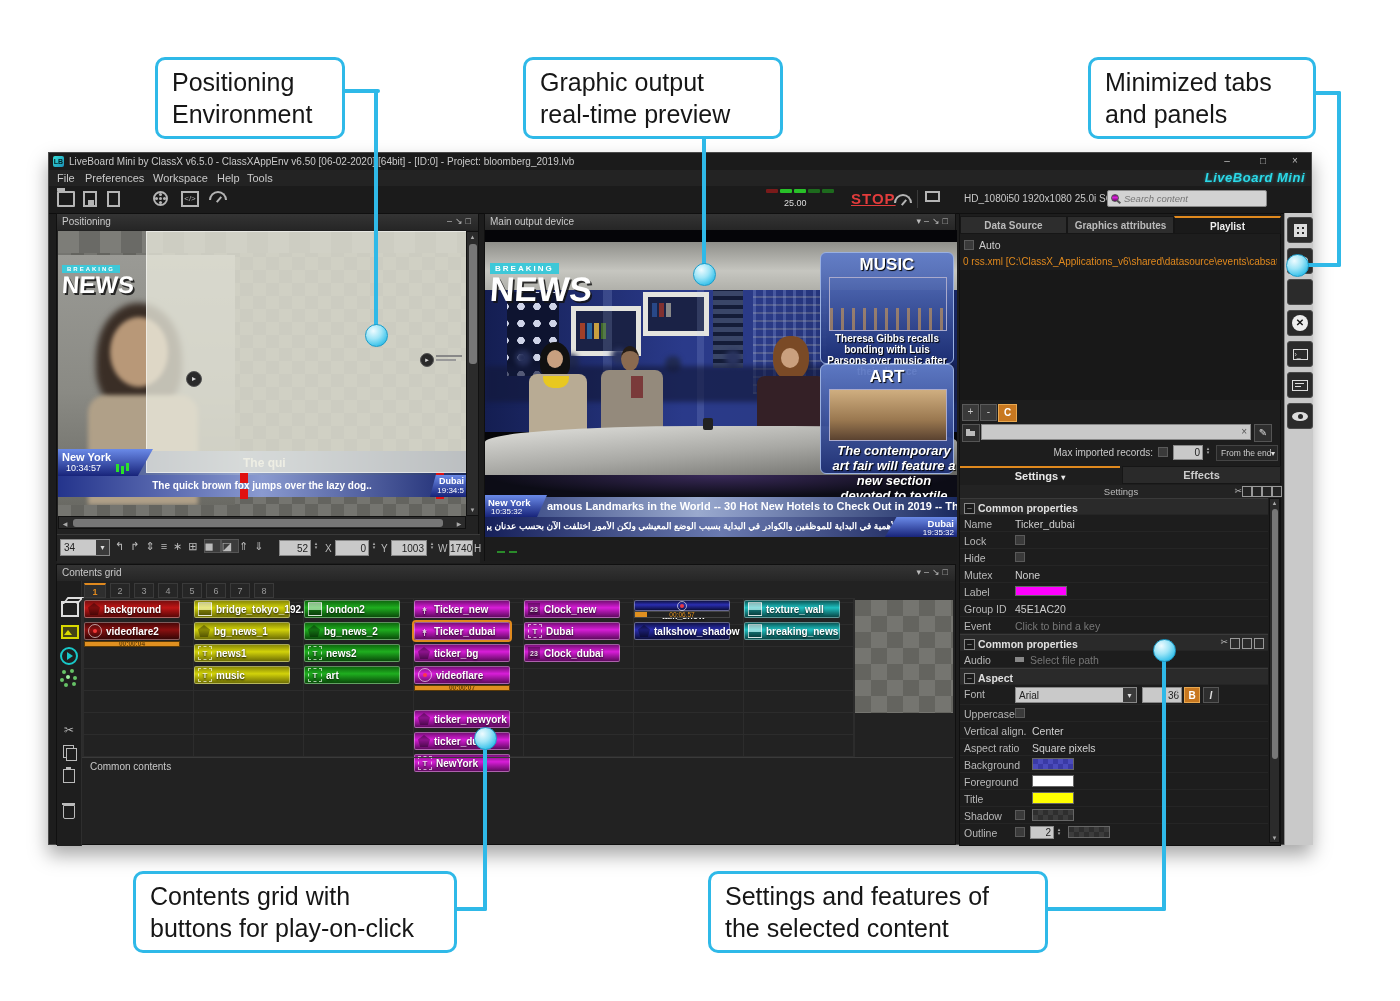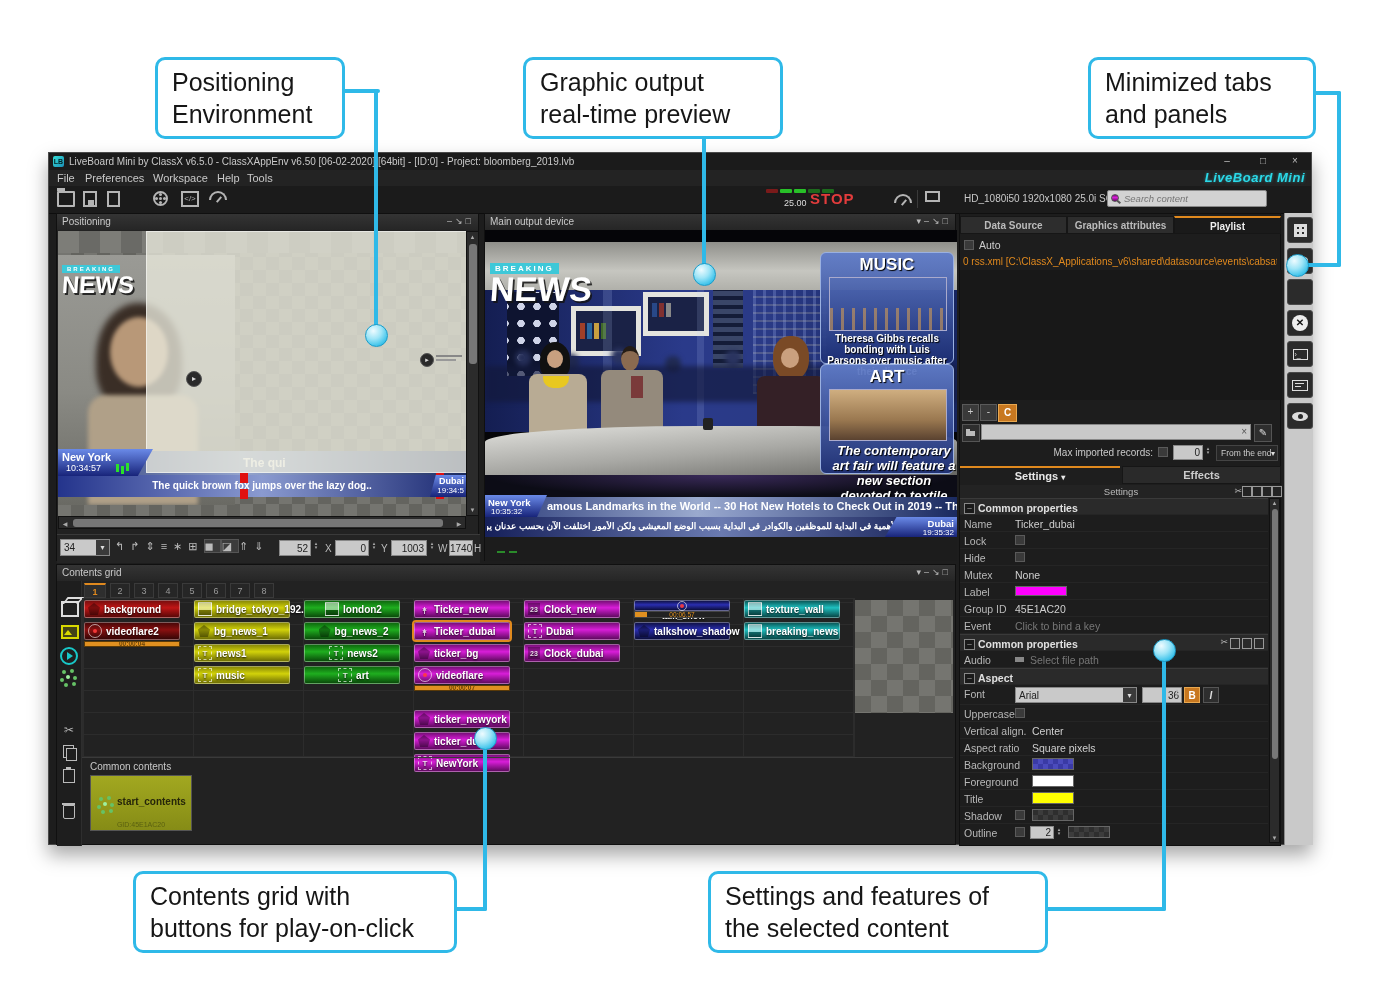--- a/index.html
+++ b/index.html
@@ -50,21 +50,21 @@
   .tbar{position:absolute;color:#fff;font-weight:bold;overflow:hidden;}
   .badge{position:absolute;background:linear-gradient(#6a8ae8,#18247a);color:#fff;clip-path:polygon(0 0,100% 0,84% 100%,0 100%);z-index:3;}
   .badge-r{clip-path:polygon(16% 0,100% 0,100% 100%,0 100%);}
   .blogo-box{background:#3ec8d8;color:#fff;font-weight:bold;letter-spacing:2px;padding:1px 5px;display:inline-block;}
   .blogo-news{color:#fff;font-weight:900;transform:skew(-4deg);text-shadow:2px 2px 0 rgba(20,20,20,.85);line-height:.85;}
   
   .gbtn{position:absolute;width:96px;height:18px;border:1px solid rgba(255,255,255,.35);border-radius:2px;box-sizing:border-box;display:flex;align-items:center;color:#fff;font-size:10px;font-weight:bold;text-shadow:0 1px 2px rgba(0,0,0,.9);padding-left:3px;}
   .red{background:linear-gradient(180deg,#7a0e0e,#c01616 42%,#5a0808);}
   .dred{background:linear-gradient(180deg,#4a0808,#8a1010 42%,#360606);}
   .yel{background:linear-gradient(180deg,#8a8a06,#d2d20a 42%,#707004);}
-  .grn{background:linear-gradient(180deg,#0e6a0e,#1fae1f 42%,#0a4c0a);justify-content:center;}
+  .grn{background:linear-gradient(180deg,#0e6a0e,#1fae1f 42%,#0a4c0a);}
   .mag{background:linear-gradient(180deg,#7a0e7a,#d81ed8 42%,#600a60);}
   .nav{background:linear-gradient(180deg,#10124a,#2a2eb0 42%,#0c0e3e);}
   .tea{background:linear-gradient(180deg,#0a5a5a,#1fc0c0 42%,#084848);}
   .gsel{outline:2px solid #e0891e;}
   .gic{width:12px;height:12px;margin-right:4px;flex:0 0 auto;display:flex;align-items:center;justify-content:center;font-size:7px;font-weight:bold;color:rgba(255,255,255,.85);}
   .ic-pent{background:rgba(0,0,0,.35);clip-path:polygon(50% 0,100% 38%,82% 100%,18% 100%,0 38%);}
   .ic-img{border:1px solid rgba(255,255,255,.65);background:linear-gradient(180deg,rgba(255,255,255,.5) 55%,rgba(0,0,0,.35) 55%);}
   .ic-txt{border:1px dashed rgba(255,255,255,.65);font-size:8px;}
   .ic-tick{font-size:7px;letter-spacing:-1px;}
   .ic-clock{background:rgba(0,0,0,.3);font-size:7px;}
@@ -138,21 +138,21 @@
       <span class="tico ico-code" style="left:132px;">&lt;/&gt;</span>
       <span class="tico ico-gauge" style="left:160px;"></span>
       <span class="vu" style="left:717px;">
         <span style="background:#7a1a1a;"></span>
           <span style="background:#28c028;"></span>
           <span style="background:#28c028;"></span>
           <span style="background:#1d6a1d;"></span>
           <span style="background:#1d6a1d;"></span>
       </span>
       <span class="fps" style="left:735px;top:12px;">25.00</span>
-      <span class="stop" style="left:761px;top:4px;">STOP</span>
+      <span class="stop" style="left:802px;top:4px;text-decoration:underline;">STOP</span>
       <span class="tico ico-gauge" style="left:845px;top:8px;"></span>
       <span class="sep" style="left:868px;"></span>
       <span class="tico" style="left:876px;border:2px solid #b5b5b5;width:15px;height:11px;"></span>
       <span class="fmt" style="left:915px;top:7px;">HD_1080i50 1920x1080 25.0i SQUARE</span>
       <span class="search" style="left:1058px;top:4px;width:158px;">
         <span class="mag"></span>
         <input placeholder="Search content" style="">
       </span>
     </div>
 
@@ -449,25 +449,20 @@
           <span class="gic ic-img"></span>
           <span>texture_wall</span>
         </div>
       <div class="gbtn tea" style="left:687px;top:57px;">
           <span class="gic ic-img"></span>
           <span>breaking_news</span>
         </div>
 
       <div class="abs" style="left:25px;top:192px;width:871px;height:88px;border-top:1px solid #3a3a3a;">
         <span class="abs" style="left:8px;top:3px;color:#c9c9c9;font-size:10px;">Common contents</span>
-        <div class="ccard" style="left:8px;top:17px;">
-          <span class="molecule" style="left:12px;top:26px;"></span>
-          <span class="lbl">start_contents</span>
-          <span class="gid">GID:45E1AC20</span>
-        </div>
       </div>
     </div>
 
     <div class="panel" style="left:910px;top:60px;width:322px;height:633px;background:#1d1d1d;">
       <div class="rtab" style="left:0;width:107px;">Data Source</div>
       <div class="rtab" style="left:107px;width:107px;">Graphics attributes</div>
       <div class="rtab on" style="left:214px;width:107px;">Playlist</div>
       <div class="abs" style="left:4px;top:26px;">
         <span class="cbx" style="left:0;top:0;"></span>
         <span class="abs" style="left:15px;top:-1px;color:#ccc;font-size:10.5px;">Auto</span>

